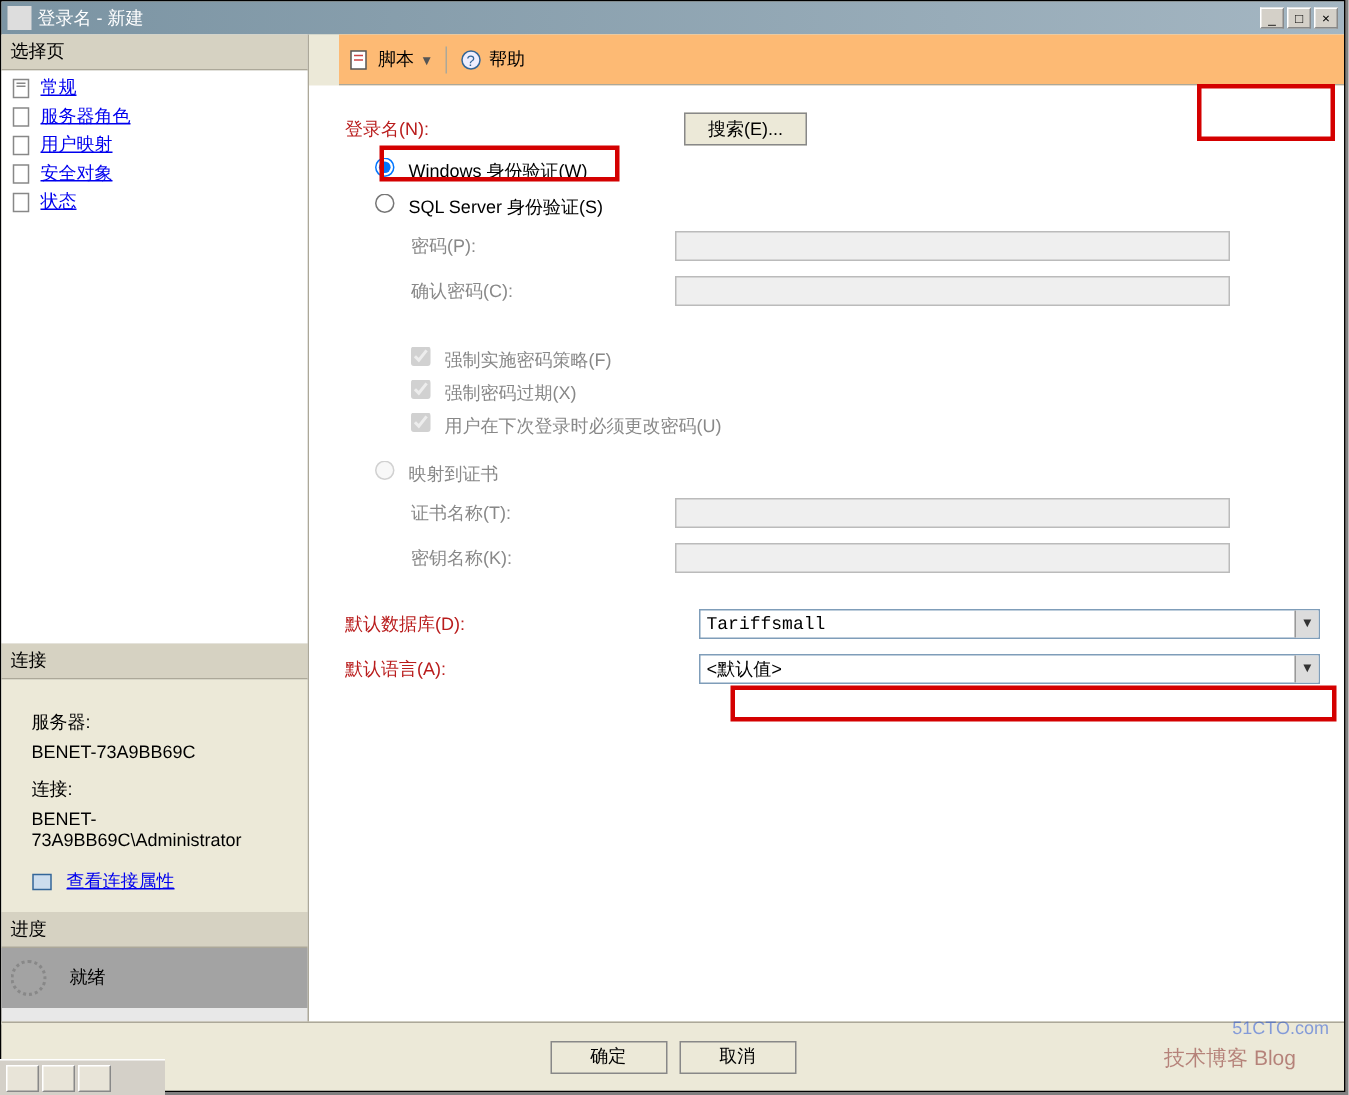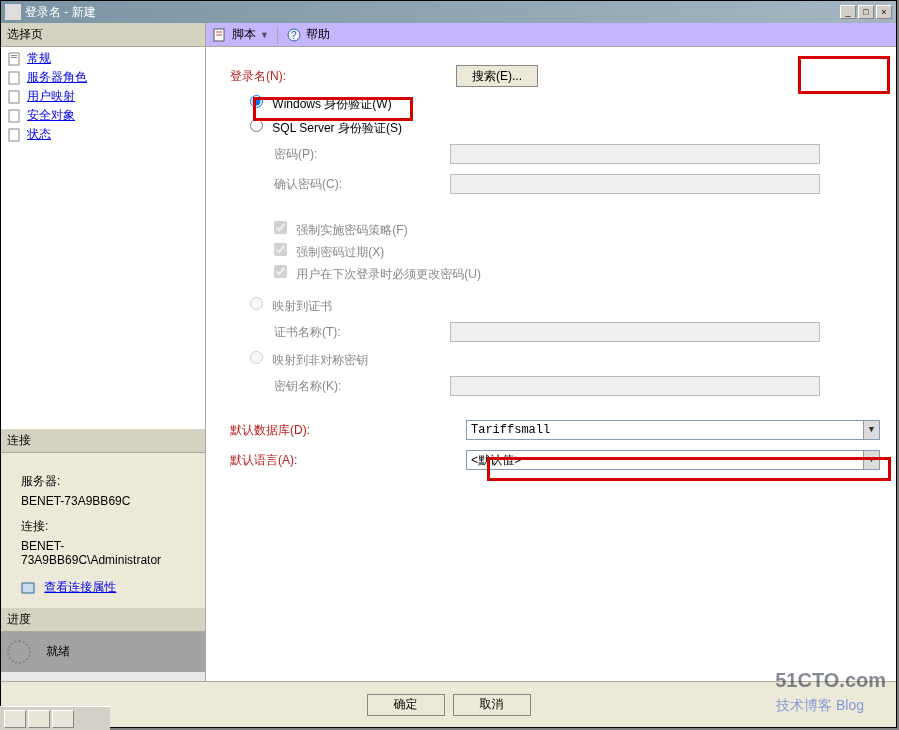--- a/index.html
+++ b/index.html
@@ -16,21 +16,21 @@
 .nav-list { background: #fff; flex: 0 0 auto; height: 382px; padding: 2px; }
 .nav-item { display: flex; align-items: center; padding: 1px 4px; gap: 4px; cursor: pointer; }
 .nav-item .nav-icon { width: 16px; height: 14px; display: inline-block; }
 .nav-item a { color: #0000ee; text-decoration: underline; }
 .conn-panel { background: #ece9d8; padding: 20px; font-size: 12px; height: 155px; }
 .conn-panel .row { margin-bottom: 4px; }
 .conn-panel a { color: #0000ee; }
 .conn-panel .srv-icon { display: inline-block; width: 16px; height: 14px; vertical-align: middle; margin-right: 4px; }
 .progress-panel { background: #a3a3a3; padding: 8px 6px; }
 .spinner { display: inline-block; width: 24px; height: 24px; border: 2px dotted #888; border-radius: 50%; vertical-align: middle; margin-right: 12px; }
-.toolbar { height: 24px; background: #c4b5fd; border-bottom: 1px solid #aca899; display: flex; align-items: center; padding: 0 6px; gap: 4px; }
+.toolbar { height: 34px; background: #fdba74; border-bottom: 1px solid #aca899; display: flex; align-items: center; padding: 0 6px; gap: 4px; margin-left: 20px; }
 .toolbar .tb-icon { width: 16px; height: 16px; display: inline-block; }
 .toolbar .sep { width: 1px; height: 18px; background: #aca899; margin: 0 4px; }
 .toolbar .drop { font-size: 9px; color: #555; }
 .content { flex: 1; background: #fff; position: relative; padding: 18px 16px 8px 24px; }
 .form-row { display: flex; align-items: center; margin-bottom: 8px; min-height: 22px; }
 .form-row .lbl { width: 220px; color: #b91c1c; padding-left: 0; }
 .form-row .lbl.sub { padding-left: 44px; color: #888; }
 .form-row input[type=text], .form-row input[type=password] { border: 1px solid #7f9db9; height: 20px; padding: 0 4px; font-family: "Courier New", monospace; font-size: 12px; }
 .form-row input[disabled] { background: #efefef; border: 1px solid #bbb; }
 .login-name-input { width: 302px; }
@@ -40,22 +40,22 @@
 .radio-row.disabled { color: #888; }
 .chk-row { margin-bottom: 4px; padding-left: 44px; color: #888; }
 .chk-row input { margin-right: 6px; }
 .select-box { border: 1px solid #7f9db9; height: 20px; width: 414px; background: #fff; display: flex; align-items: center; font-family: "Courier New", monospace; font-size: 12px; padding-left: 4px; }
 .select-box .arrow { margin-left: auto; width: 16px; height: 18px; background: #dcdcdc; border-left: 1px solid #999; text-align: center; font-size: 9px; line-height: 18px; color: #333; }
 .footer { position: absolute; bottom: 0; left: 0; right: 0; height: 46px; background: #ece9d8; border-top: 1px solid #aca899; display: flex; justify-content: center; align-items: center; padding: 0 16px; gap: 8px; }
 .footer button { width: 78px; height: 22px; background: #ece9d8; border: 1px solid #888; cursor: pointer; font-size: 12px; }
 .taskbar { position: absolute; bottom: 0; left: 0; width: 110px; height: 24px; background: #d4d0c8; border-top: 1px solid #fff; display: flex; align-items: center; padding: 0 4px; gap: 2px; }
 .taskbar .tb-btn { width: 22px; height: 18px; background: #e8e4d8; border: 1px solid #fff; border-right-color: #888; border-bottom-color: #888; }
 .highlight-red { position: absolute; border: 3px solid #d40000; pointer-events: none; }
-.watermark { position: absolute; right: 10px; bottom: 35px; font-size: 20px; color: #0f172a; font-weight: bold; opacity: 0.5; pointer-events: none; }
-.watermark2 { position: absolute; right: 32px; bottom: 12px; font-size: 14px; color: #1d4ed8; opacity: 0.5; pointer-events: none; }
+.watermark { position: absolute; right: 10px; bottom: 35px; font-size: 12px; color: #1d4ed8; font-weight: normal; opacity: 0.5; pointer-events: none; }
+.watermark2 { position: absolute; right: 32px; bottom: 12px; font-size: 14px; color: #7f1d1d; opacity: 0.5; pointer-events: none; }
 svg.nav-icon { width: 16px; height: 14px; }
 </style>
 </head>
 <body>
 
 <div class="window">
   <div class="titlebar">
     <div class="icon"></div>
     <div class="title">登录名 - 新建</div>
     <div class="win-btns">
@@ -187,26 +187,20 @@
           <label>
             <input type="radio" name="auth" disabled="" style="">
             <span>映射到证书</span>
           </label>
         </div>
         <div class="form-row">
           <div class="lbl sub">证书名称(T):</div>
           <input type="text" disabled="" style="width: 370px;">
         </div>
 
-        <div class="radio-row disabled">
-          <label>
-            <input type="radio" name="auth" disabled="" style="">
-            <span>映射到非对称密钥</span>
-          </label>
-        </div>
         <div class="form-row">
           <div class="lbl sub">密钥名称(K):</div>
           <input type="text" disabled="" style="width: 370px;">
         </div>
 
         <div style="height:14px;"></div>
 
         <div class="form-row">
           <div class="lbl" style="width:236px;">默认数据库(D):</div>
           <div class="select-box">

